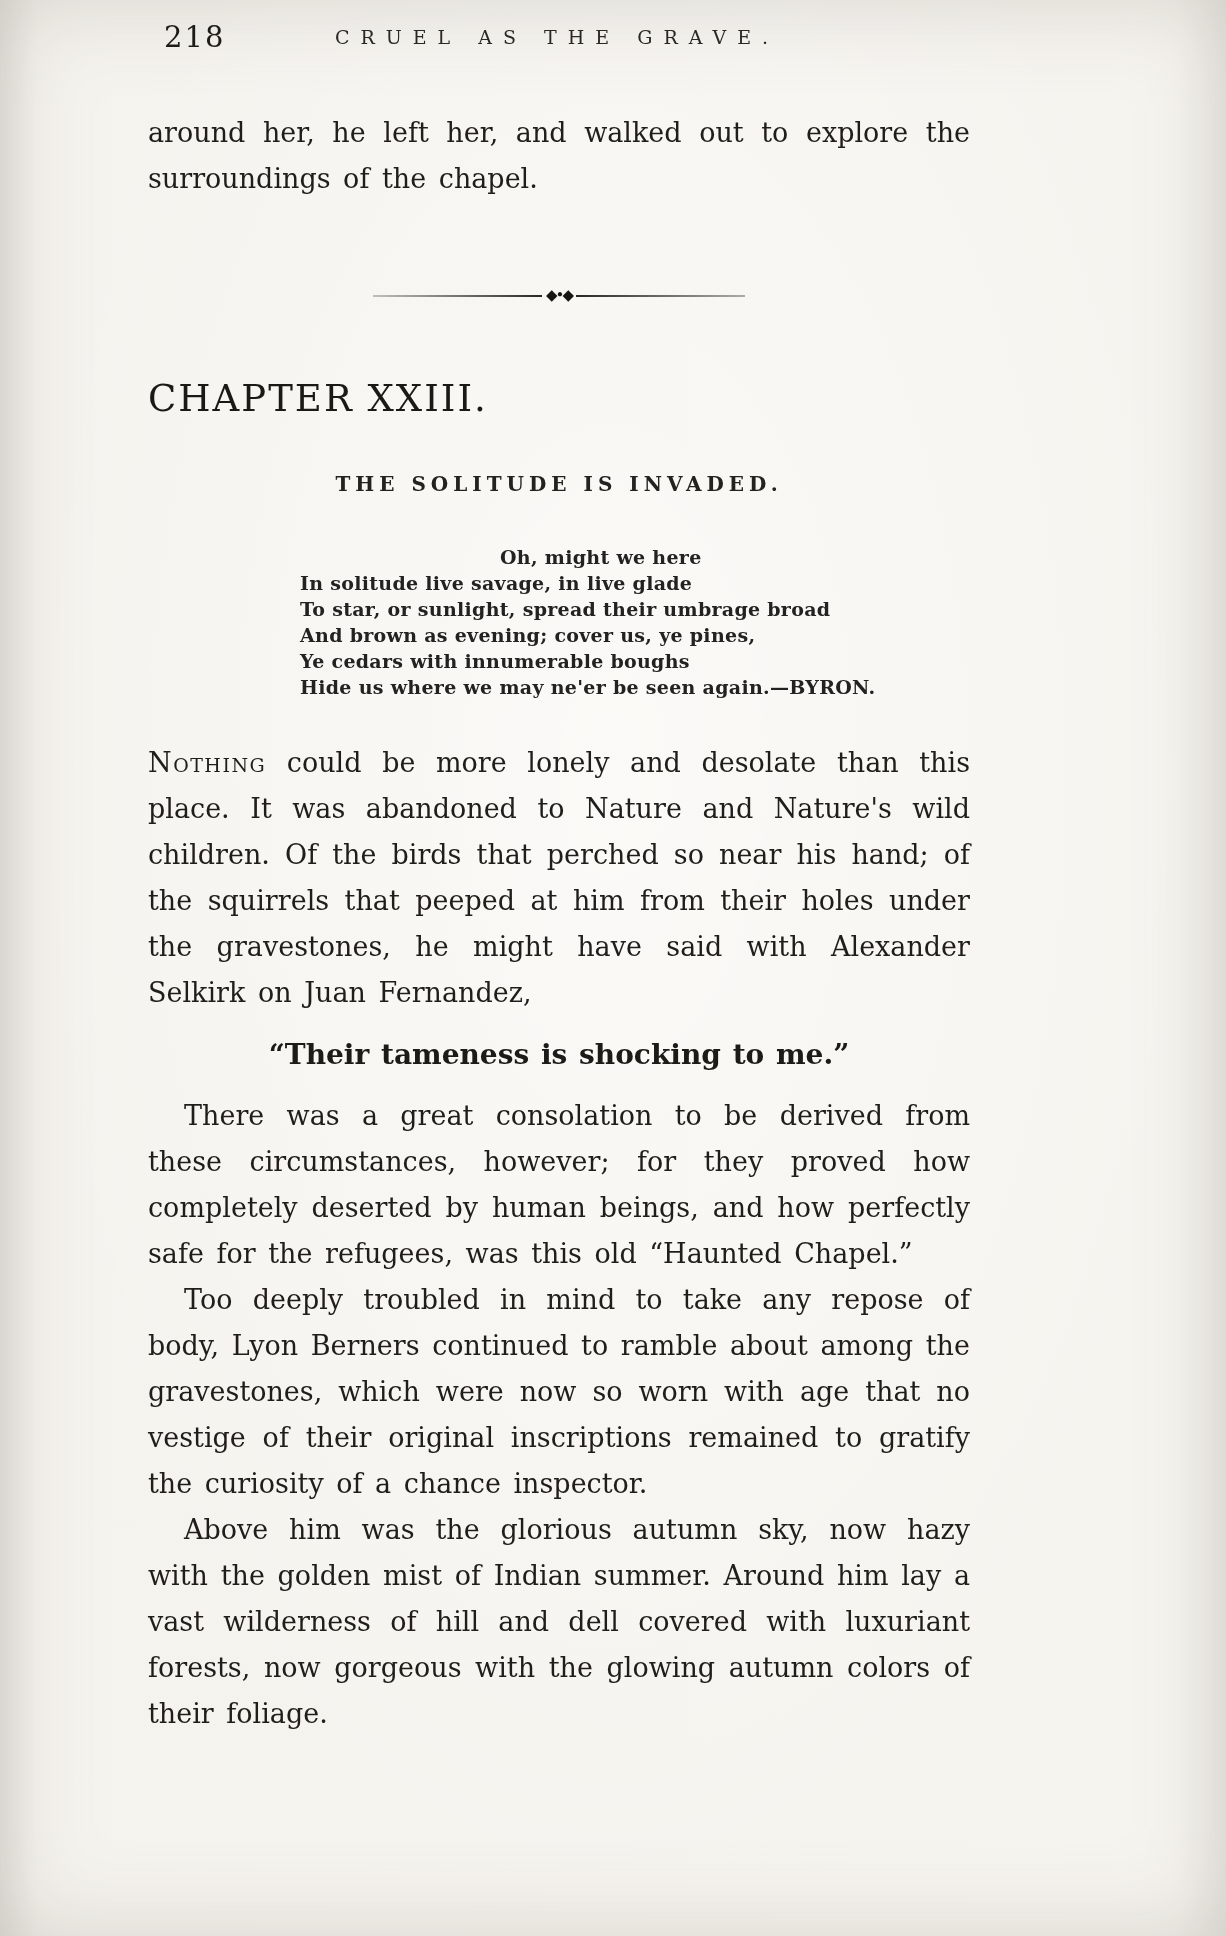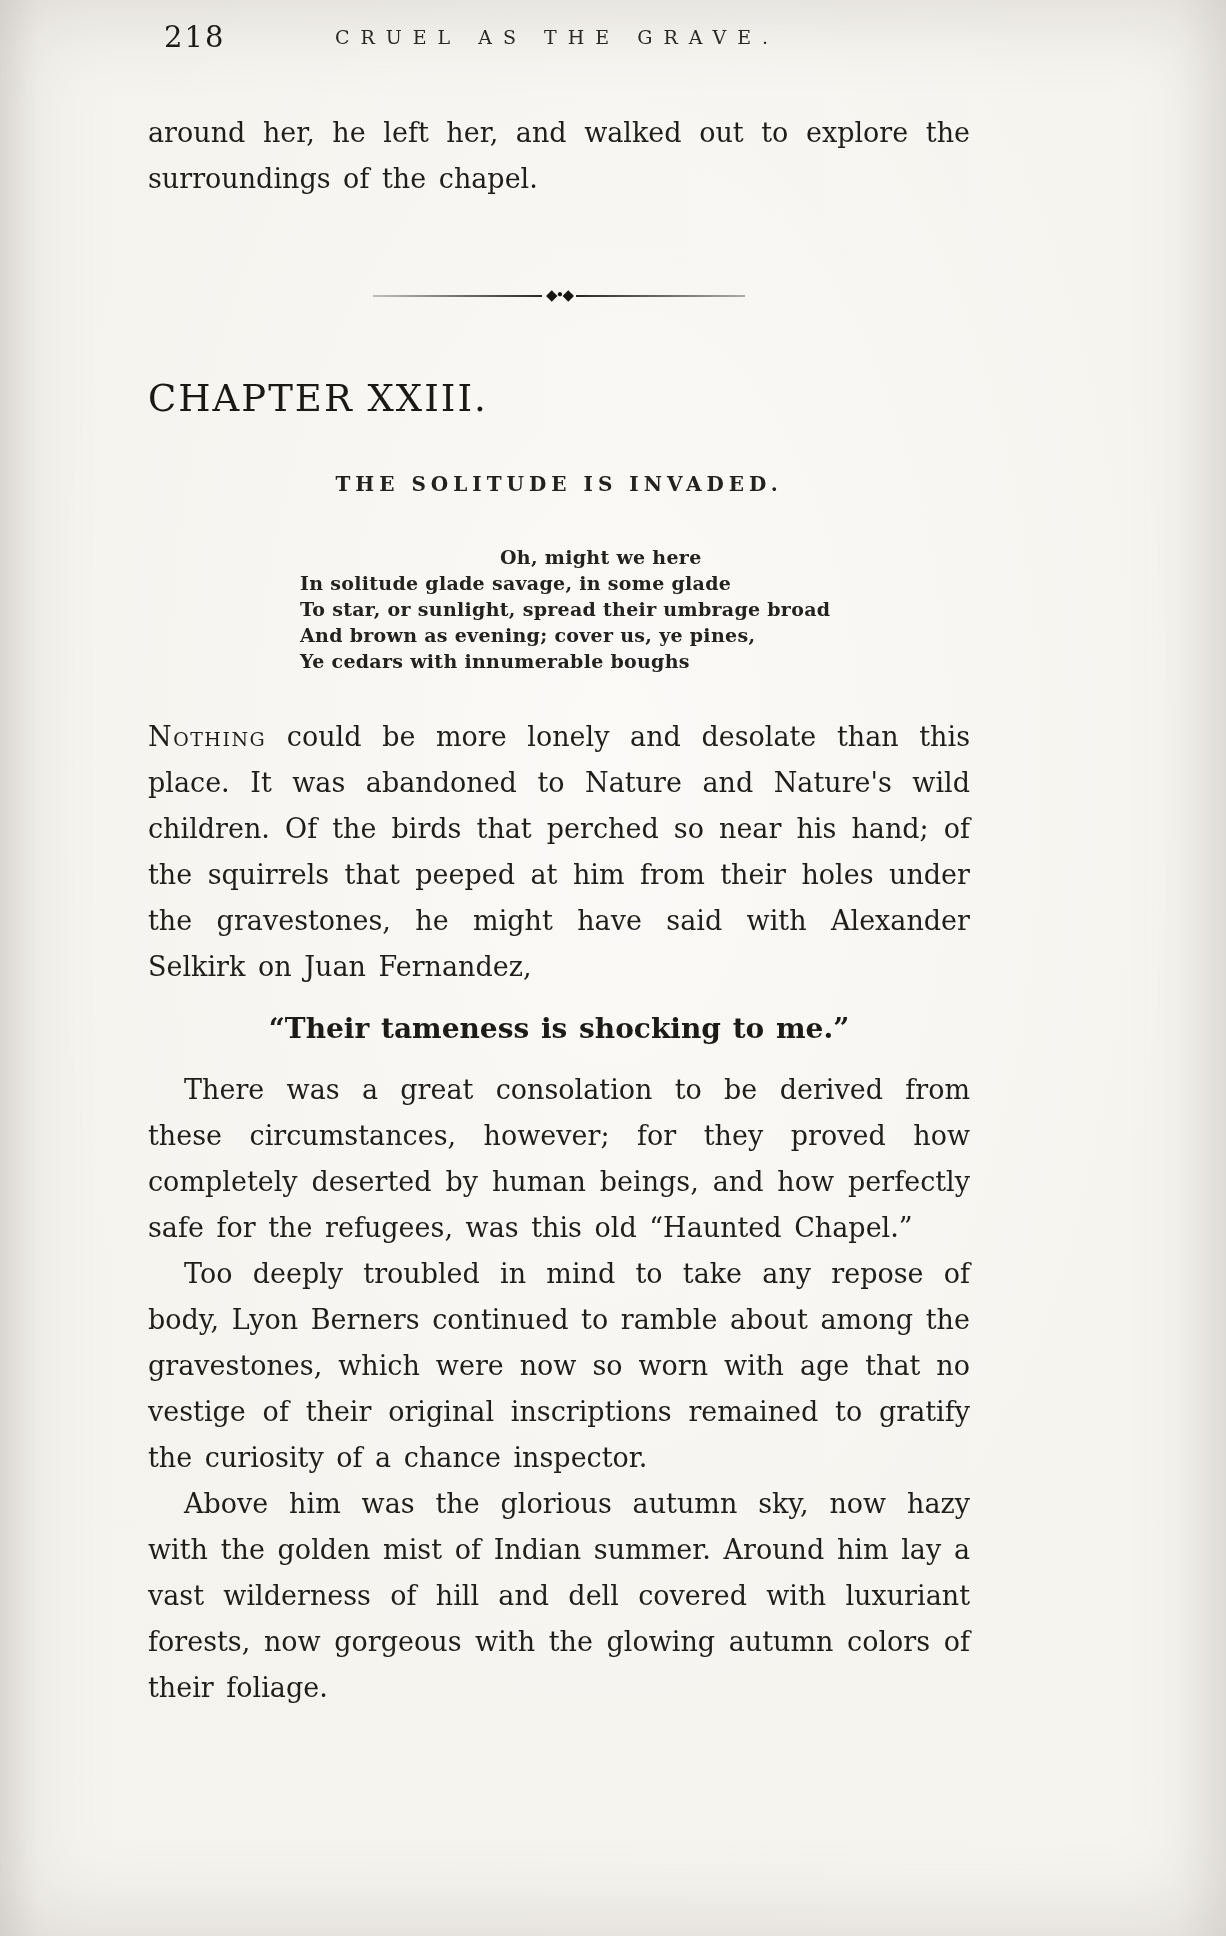--- a/index.html
+++ b/index.html
@@ -162,24 +162,25 @@
       <span class="ornament">◆•◆</span>
       <span class="rule"></span>
     </div>
 
     <h1 class="chapter-title">CHAPTER XXIII.</h1>
 
     <h2 class="chapter-subtitle">THE SOLITUDE IS INVADED.</h2>
 
     <div class="epigraph">
       <div class="epigraph-line first">Oh, might we here</div>
-      <div class="epigraph-line">In solitude glade savage, in some glade</div>
+      <div class="epigraph-line">In solitude live savage, in live glade</div>
       <div class="epigraph-line">To star, or sunlight, spread their umbrage broad</div>
       <div class="epigraph-line">And brown as evening; cover us, ye pines,</div>
       <div class="epigraph-line">Ye cedars with innumerable boughs</div>
+      <div class="epigraph-line">Hide us where we may ne'er be seen again.—BYRON.</div>
     </div>
 
     <p class="bodytext first-para"><span class="lead-smallcaps">Nothing</span><span> could be more lonely and desolate than this place.  It was abandoned to Nature and Nature's wild children.  Of the birds that perched so near his hand; of the squirrels that peeped at him from their holes under the gravestones, he might have said with Alexander Selkirk on Juan Fernandez,</span></p>
 
     <p class="centered-quote">“Their tameness is shocking to me.”</p>
 
     <p class="bodytext para">There was a great consolation to be derived from these circumstances, however; for they proved how completely deserted by human beings, and how perfectly safe for the refugees, was this old “Haunted Chapel.”</p>
 
     <p class="bodytext para">Too deeply troubled in mind to take any repose of body, Lyon Berners continued to ramble about among the gravestones, which were now so worn with age that no vestige of their original inscriptions remained to gratify the curiosity of a chance inspector.</p>
 

